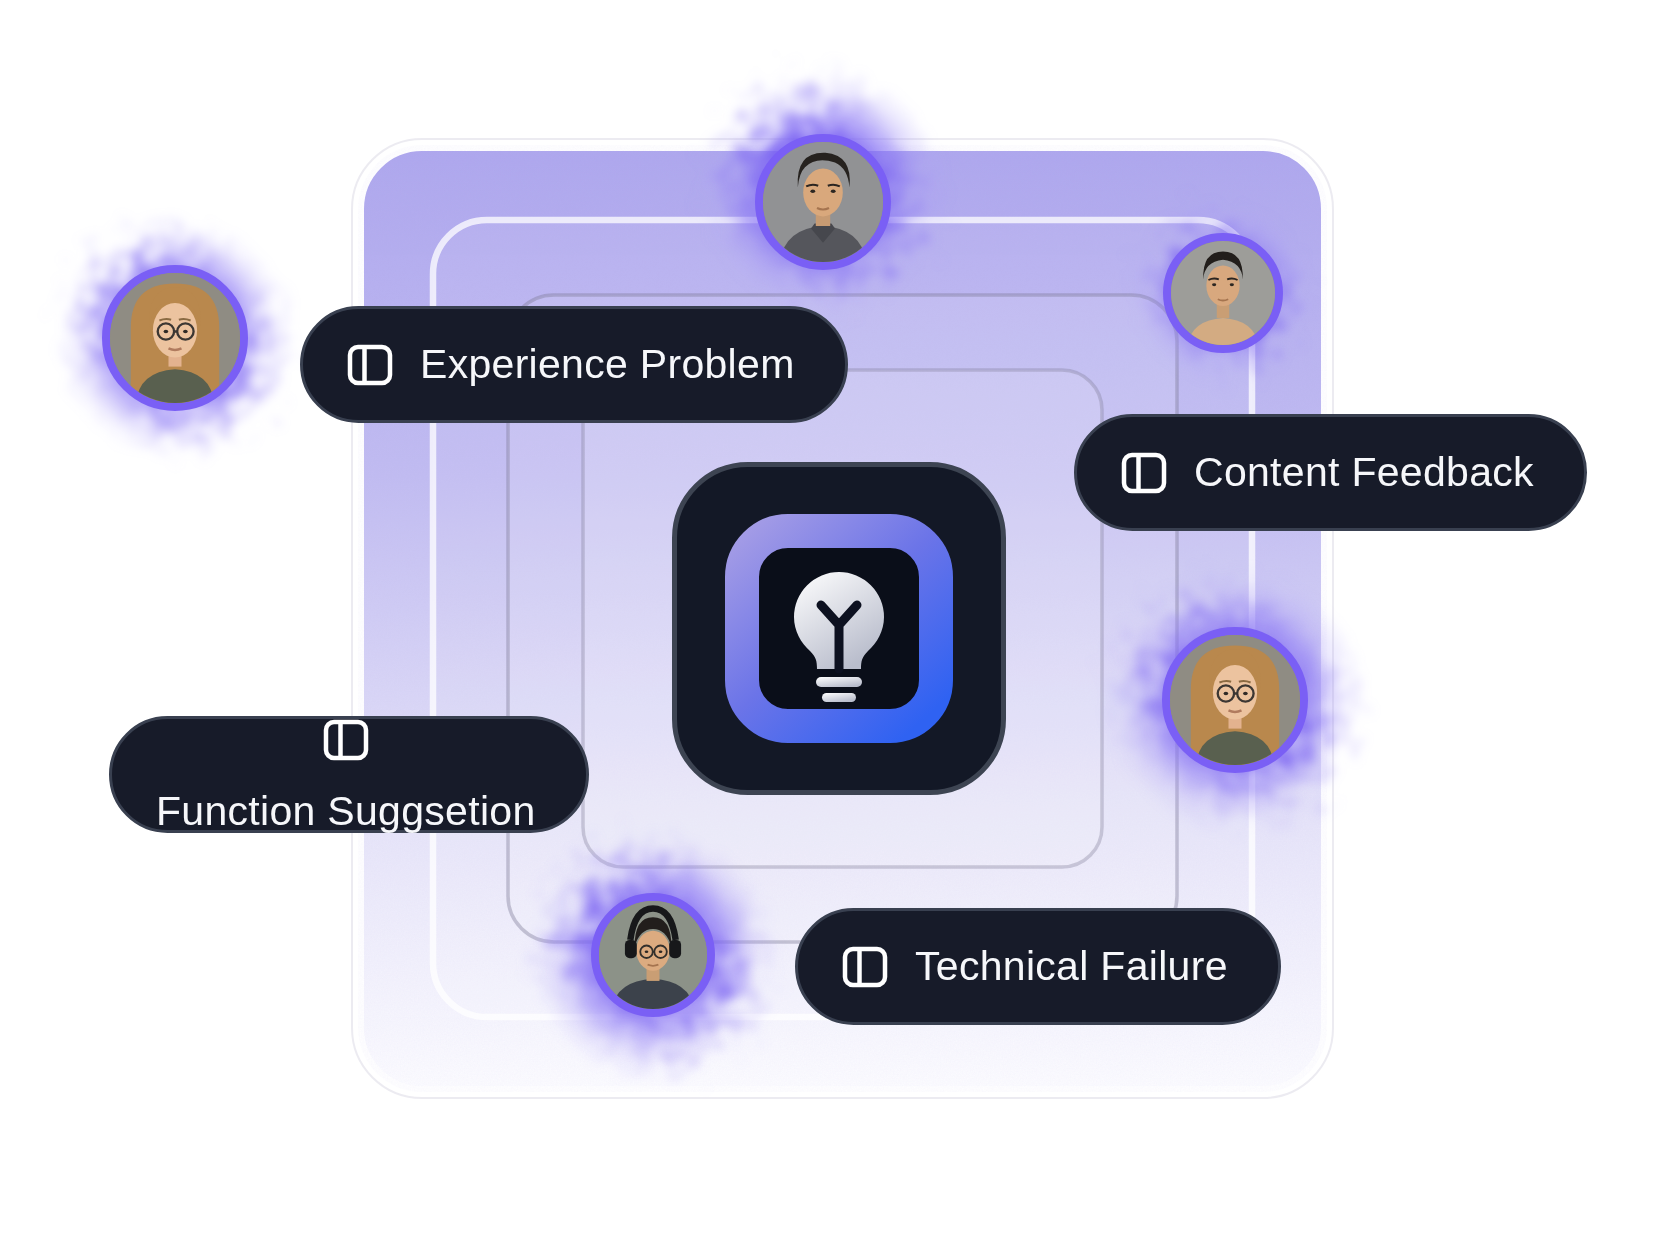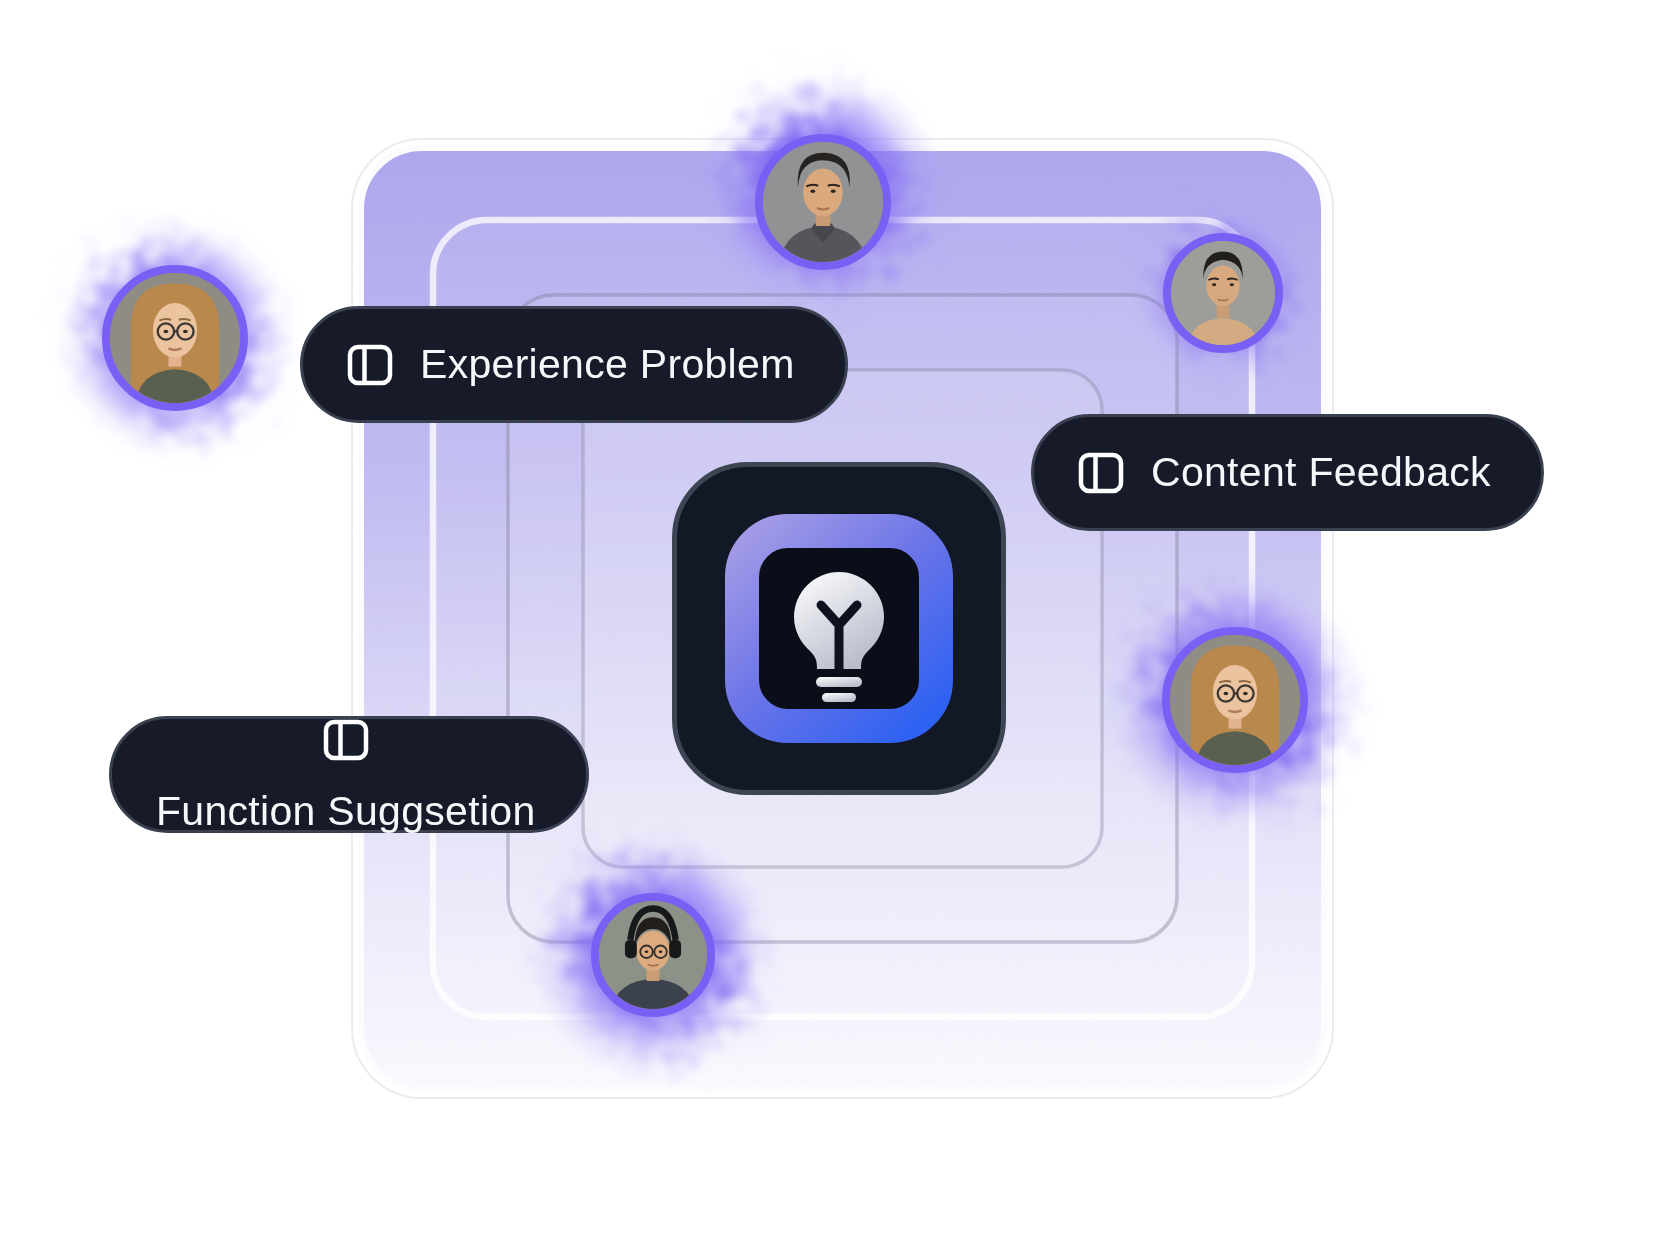--- a/index.html
+++ b/index.html
@@ -17,21 +17,21 @@
   
   .badge{
     position:absolute;display:flex;align-items:center;gap:27px;
     height:117px;padding:0 50px 0 44px;box-sizing:border-box;
     background:#171b29;border:3px solid #394050;border-radius:60px;
     color:#f6f7fa;font-size:41px;font-weight:400;letter-spacing:.3px;
     white-space:nowrap;z-index:3;
   }
   .badge .pill-icon{display:flex;align-items:center;}
   .badge-experience{left:300px;top:306px;}
-  .badge-content{left:1031px;top:414px;text-align:center;}
+  .badge-content{left:1074px;top:414px;text-align:center;}
   .badge-function{left:109px;top:716px;flex-direction:column;}
   .badge-technical{left:795px;top:908px;}
   
   .avatar{
     position:absolute;border-radius:50%;border:8px solid #7a5ff5;
     overflow:hidden;box-sizing:border-box;z-index:2;background:#8f8d85;
   }
   .avatar svg{display:block;width:100%;height:100%;}
   .avatar-top{left:755px;top:134px;width:136px;height:136px;}
   .avatar-top-right{left:1163px;top:233px;width:120px;height:120px;}
@@ -228,14 +228,23 @@
   <div class="badge badge-function">
     <span class="pill-icon">
       <svg width="46" height="42" viewBox="0 0 46 42">
         <rect x="3" y="3" width="40" height="36" rx="8" fill="none" stroke="#ffffff" stroke-width="4.5"></rect>
         <path d="M17.5 3 L17.5 39" stroke="#ffffff" stroke-width="4.5"></path>
       </svg>
     </span>
     <span class="pill-label">Function Suggsetion</span>
   </div>
 
+  <div class="badge badge-technical">
+    <span class="pill-icon">
+      <svg width="46" height="42" viewBox="0 0 46 42">
+        <rect x="3" y="3" width="40" height="36" rx="8" fill="none" stroke="#ffffff" stroke-width="4.5"></rect>
+        <path d="M17.5 3 L17.5 39" stroke="#ffffff" stroke-width="4.5"></path>
+      </svg>
+    </span>
+    <span class="pill-label">Technical Failure</span>
+  </div>
 
 </div>
 
 </body></html>

